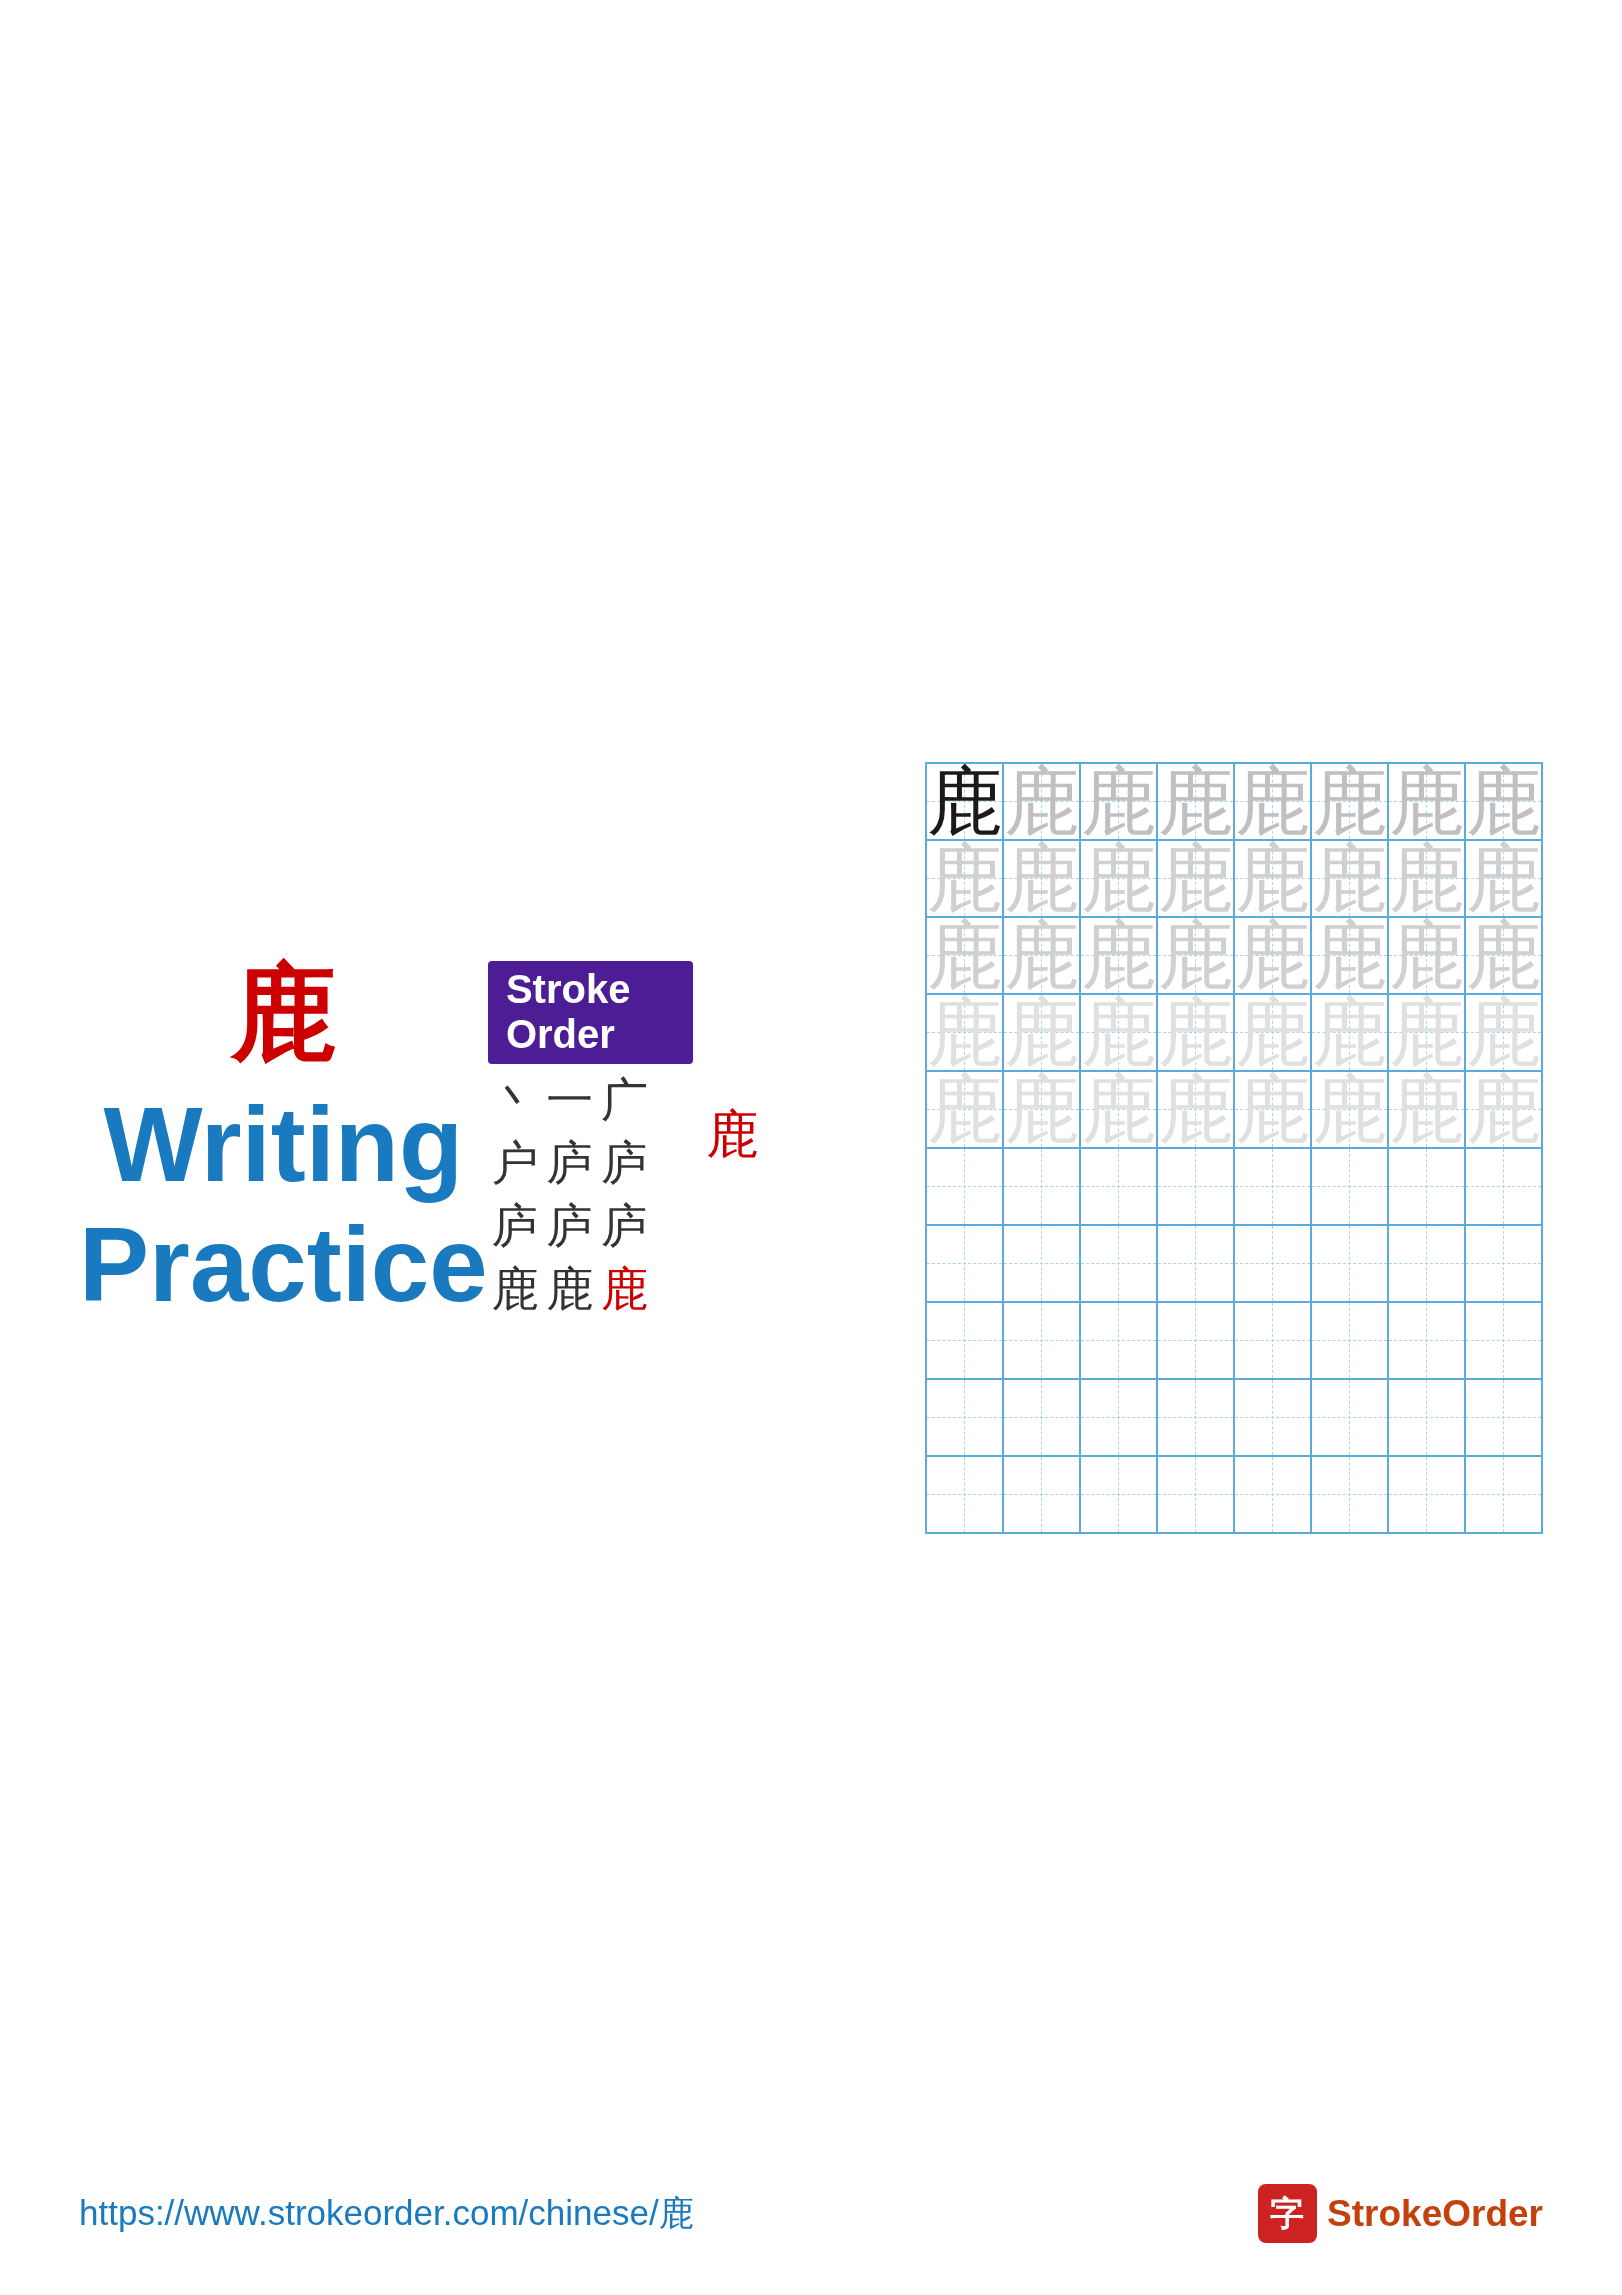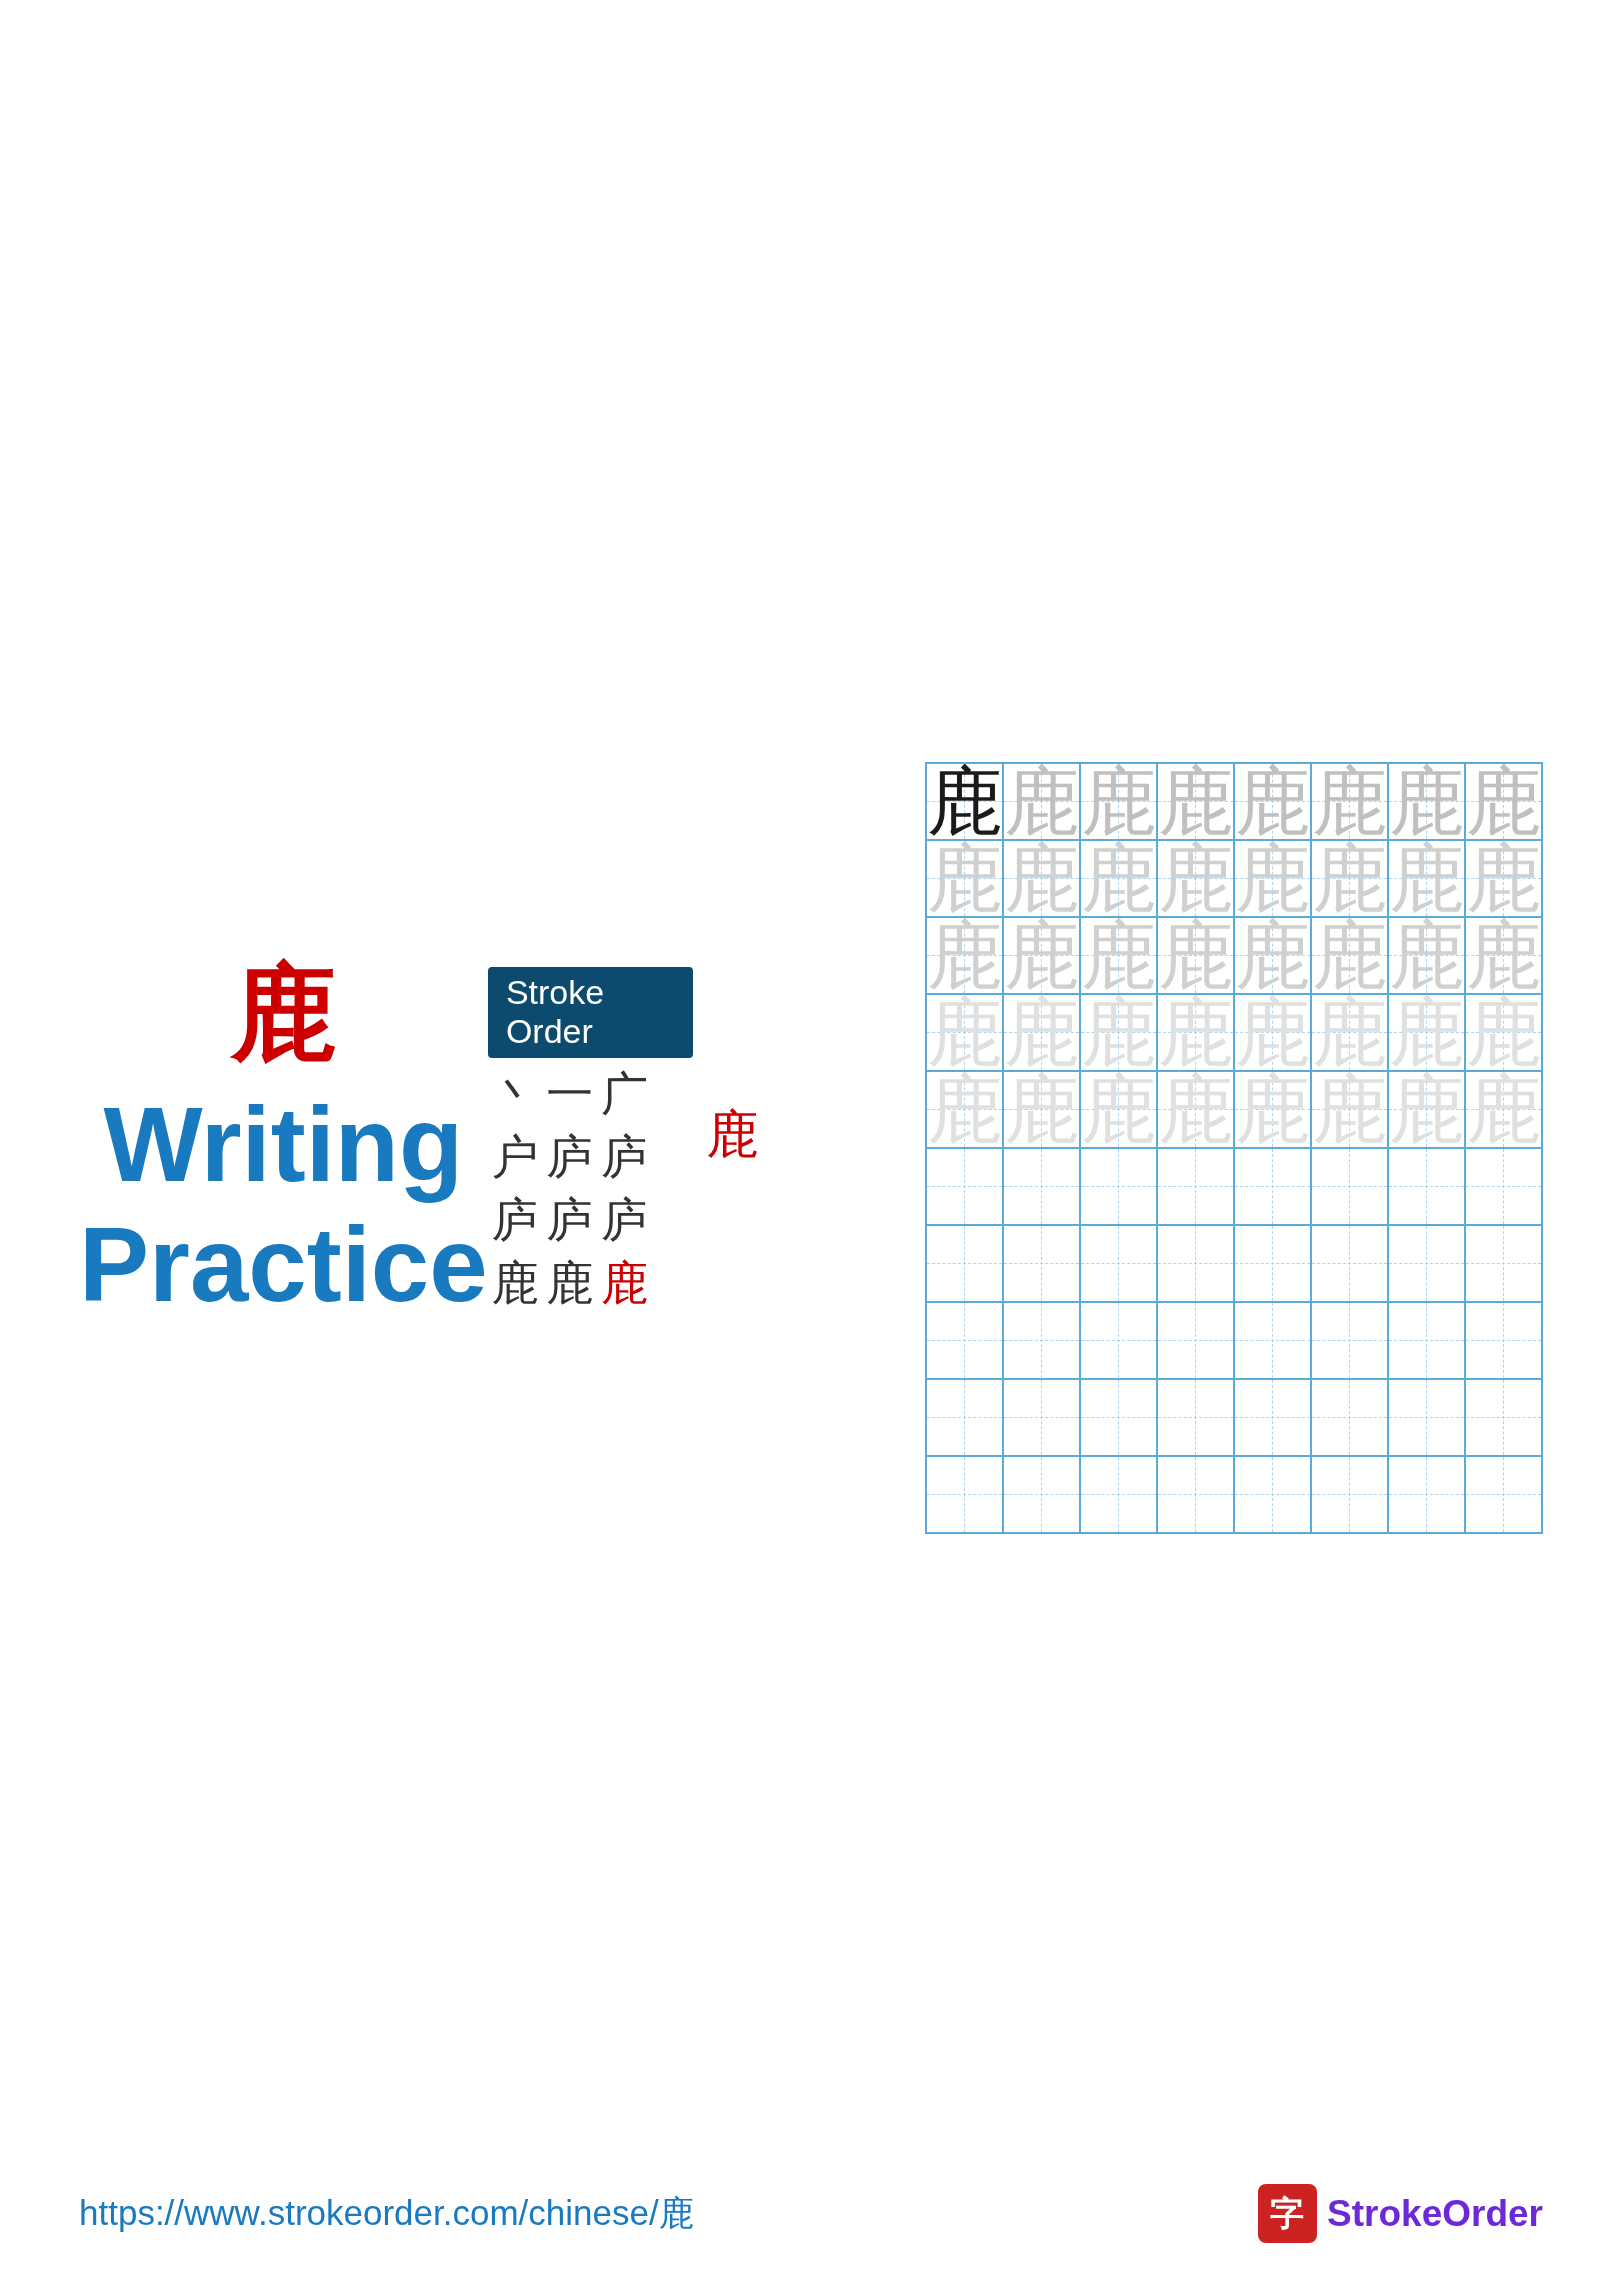--- a/index.html
+++ b/index.html
@@ -41,24 +41,24 @@
       display: flex;
       flex-direction: row;
       align-items: center;
       flex-wrap: wrap;
       width: 100%;
       margin-bottom: 13px;
       gap: 5.2px;
     }
 
     .stroke-order-badge {
-      background: #0c4a6e;
+      background: #4c1d95;
       color: #fff;
-      font-size: 34px;
-      font-weight: normal;
+      font-size: 40px;
+      font-weight: bold;
       padding: 6.5px 18.3px;
       border-radius: 3.9px;
       margin-right: 13px;
     }
 
     .stroke-seq {
       display: flex;
       flex-direction: row;
       align-items: center;
       flex-wrap: wrap;
@@ -189,21 +189,21 @@
       justify-content: center;
       color: #fff;
       font-size: 34px;
       font-weight: bold;
       font-family: 'SimSun', serif;
     }
 
     .brand-text {
       font-size: 37px;
       font-weight: bold;
-      color: #6d28d9;
+      color: #c2410c;
     }
   </style>
 </head>
 <body>
 
 <div class="page">
 
   <div class="title">
     <span class="char">鹿</span><span> Writing Practice</span>
   </div>

